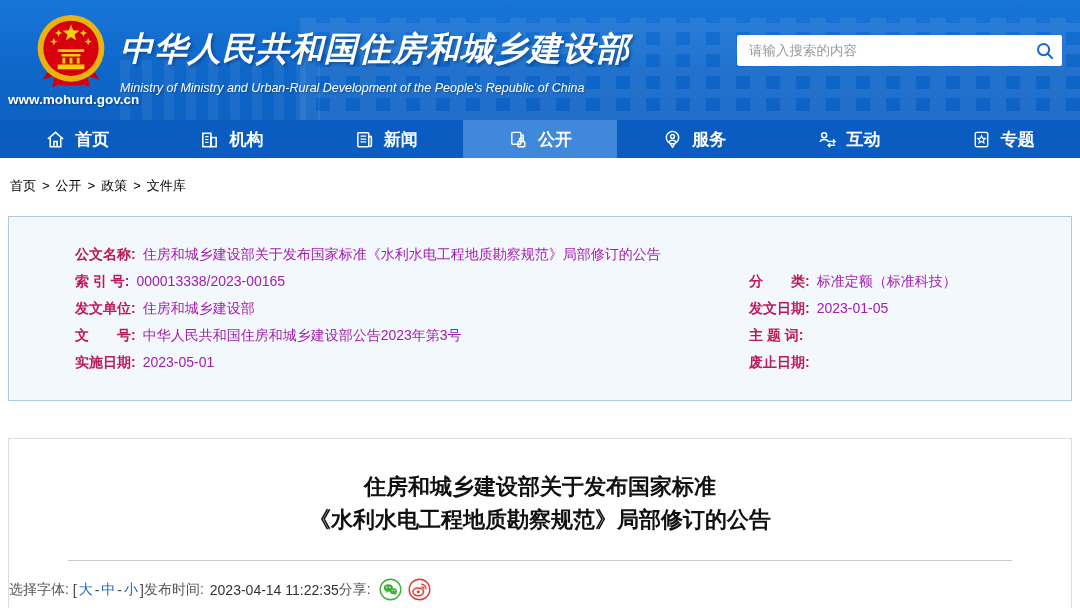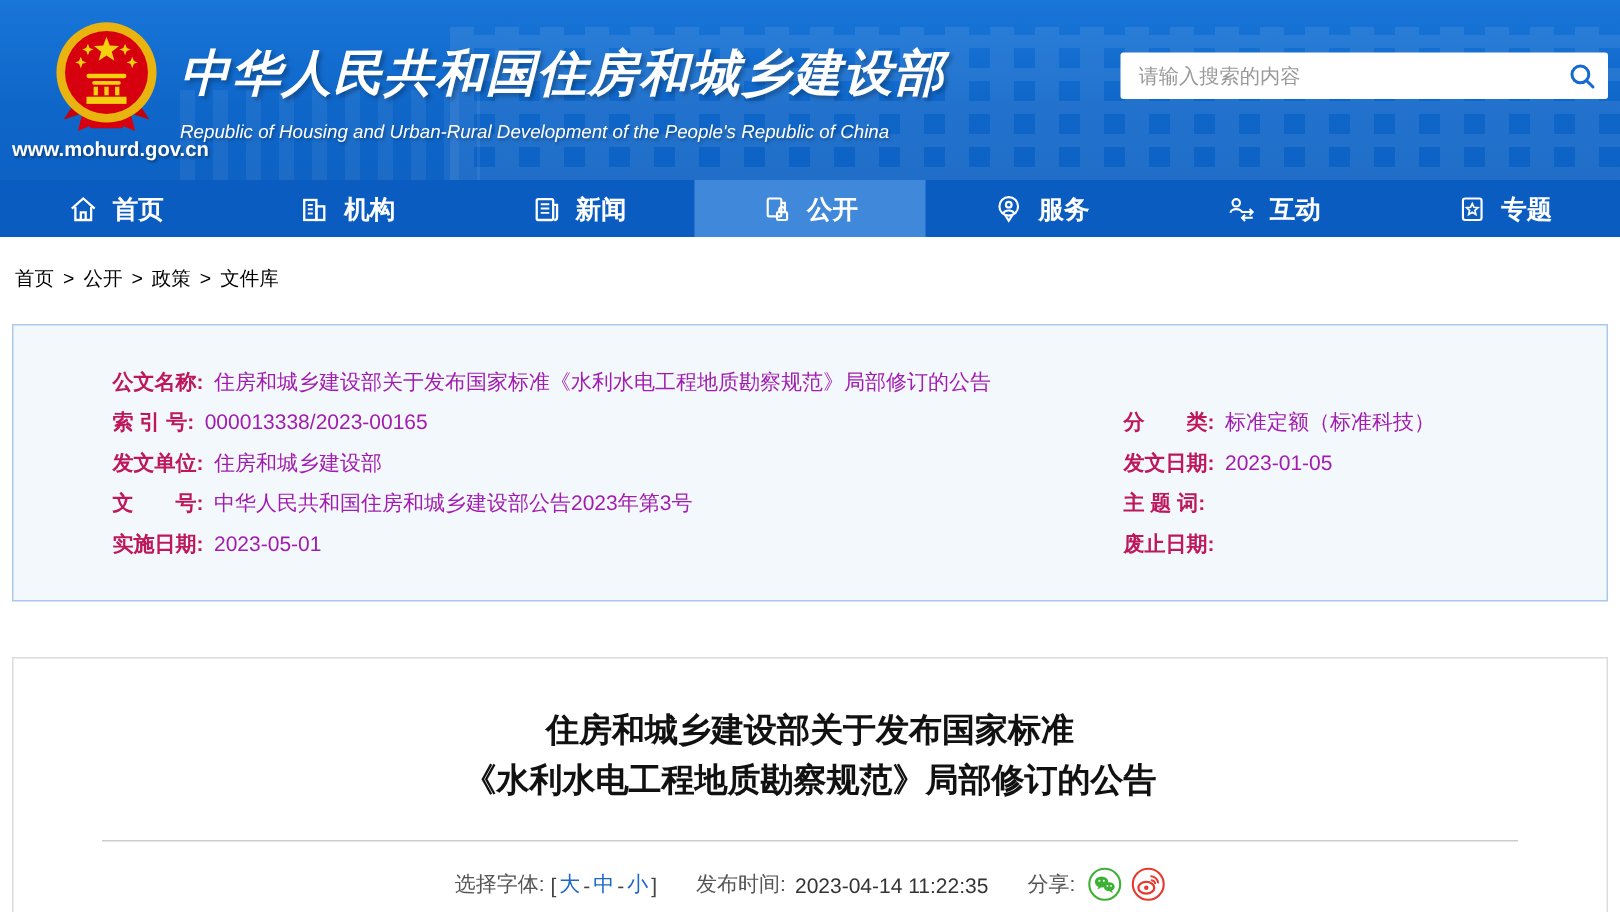--- a/index.html
+++ b/index.html
@@ -15,21 +15,21 @@
       repeating-linear-gradient(0deg,#fff 0 9px,transparent 9px 22px); }
   .bg-building2 { position:absolute; left:120px; top:60px; width:200px; height:60px; opacity:.06;
     background-image:repeating-linear-gradient(90deg,#fff 0 10px,transparent 10px 22px); }
   .emblem { position:absolute; left:32px; top:13px; width:78px; height:82px; }
   .site-url { position:absolute; left:8px; top:92px; color:#fff; font-weight:bold;
     font-size:13.5px; text-shadow:1px 1px 2px rgba(0,0,0,.4); }
   .brand { position:absolute; left:120px; top:27px; color:#fff;font-style:italic; }
   .title-cn { font-size:33px; font-weight:bold; letter-spacing:1px;
     text-shadow:2px 2px 3px rgba(0,0,0,.28); white-space:nowrap; }
   .title-en { font-size:12.5px; margin-top:9px; text-shadow:1px 1px 2px rgba(0,0,0,.3); white-space:nowrap; }
-  .search-box { position:absolute; right:8px; top:35px; width:325px; height:31px;
+  .search-box { position:absolute; right:18px; top:35px; width:325px; height:31px;
     background:#fff; display:flex; align-items:center; border-radius:2px; }
   .search-box input { flex:1; border:0; outline:0; padding:0 12px; font-size:13.5px; color:#333;
     font-family:inherit; background:transparent; }
   .search-box input::placeholder { color:#999; }
   .search-btn { width:34px; height:31px; display:flex; align-items:center; justify-content:center; cursor:pointer; }
 
   
   .nav { display:flex; height:38px; background:#0a5cc0; }
   .nav-item { flex:1; display:flex; align-items:center; justify-content:center; gap:9px;
     color:#fff; font-size:17px; font-weight:bold; cursor:pointer; }
@@ -48,24 +48,24 @@
   .meta-left { flex:1; padding-right:10px; }
   .meta-right { width:322px; }
   .meta-label { font-weight:bold; color:#be185d; white-space:pre; }
   .meta-value { color:#a21caf; margin-left:7px; }
 
   
   .article { margin:37px 8px 0; height:400px; border:1px solid #dcdcdc; background:#fff; }
   .article-title { margin-top:31px; text-align:center; font-size:22px; font-weight:bold;
     color:#111; line-height:33px; }
   .article-divider { margin:24px auto 0; width:944px; border-top:1px solid #ccc; }
-  .article-meta { margin-top:17px; display:flex; justify-content:center; align-items:center;
+  .article-meta { margin-top:17px; display:flex; align-items:center;
     font-size:14px; color:#555; }
   .group { display:flex; align-items:center; }
-  .group + .group { margin-left:26px; }
+  .group + .group { }
   .fs-link { color:#1b66c9; cursor:pointer; margin:0 2px; }
   .fs-bracket,.fs-dash { color:#444; }
   .pub-time { color:#333; margin-left:6px; }
   .share-icons { display:flex; gap:6px; margin-left:8px; }
   .share-icons span { display:flex; cursor:pointer; }
 </style>
 </head>
 <body>
 
 <div class="header">
@@ -91,21 +91,21 @@
       <rect x="31" y="47" width="3" height="6" fill="#f6d00f"></rect>
       <rect x="38.5" y="47" width="3" height="6" fill="#f6d00f"></rect>
       <rect x="46" y="47" width="3" height="6" fill="#f6d00f"></rect>
       <rect x="26" y="54" width="28" height="5" fill="#f6d00f"></rect>
     </svg>
   </div>
   <div class="site-url">www.mohurd.gov.cn</div>
 
   <div class="brand">
     <div class="title-cn">中华人民共和国住房和城乡建设部</div>
-    <div class="title-en">Republic of Housing and Urban-Rural Development of the People's Republic of China</div>
+    <div class="title-en">Ministry of Ministry and Urban-Rural Development of the People's Republic of China</div>
   </div>
 
   <div class="search-box">
     <input type="text" placeholder="请输入搜索的内容" style="">
     <div class="search-btn">
       <svg width="20" height="20" viewBox="0 0 20 20">
         <circle cx="8.6" cy="8.6" r="5.6" fill="none" stroke="#1569d3" stroke-width="2"></circle>
         <line x1="12.8" y1="12.8" x2="17" y2="17" stroke="#1569d3" stroke-width="2" stroke-linecap="round"></line>
       </svg>
     </div>

